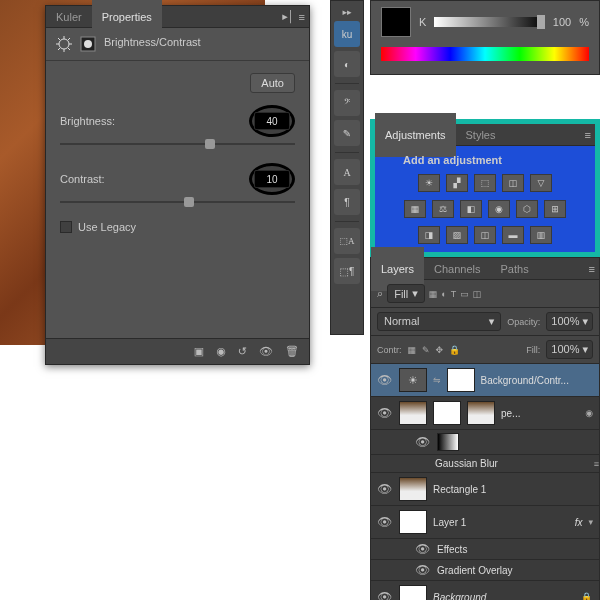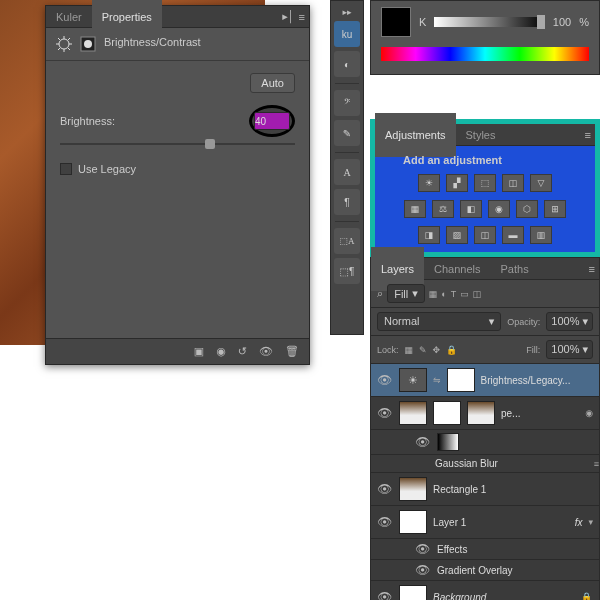--- a/index.html
+++ b/index.html
@@ -11,21 +11,21 @@
 .tab{padding:16px 10px;color:#999;cursor:pointer;}
 .tab.active{background:#535353;color:#e0e0e0;}
 .tab-row-right{margin-left:auto;display:flex;align-items:center;gap:4px;padding-right:4px;}
 .properties-panel{left:45px;top:5px;width:265px;height:360px;}
 .prop-header{display:flex;align-items:flex-start;gap:8px;padding:8px 10px;border-bottom:1px solid #3a3a3a;}
 .prop-body{padding:12px 14px;}
 .auto-row{display:flex;justify-content:flex-end;margin-bottom:12px;}
 .btn{background:#5a5a5a;border:1px solid #3a3a3a;border-radius:3px;padding:3px 10px;color:#ddd;cursor:pointer;}
 .slider-group{margin-bottom:18px;}
 .slider-label-row{display:flex;justify-content:space-between;align-items:center;margin-bottom:6px;}
-.num-input{width:36px;height:18px;background:#a21caf;border:1px solid #2a2a2a;border-radius:2px;color:#ddd;text-align:left;font-size:10px;}
+.num-input{width:36px;height:18px;background:#000000;border:1px solid #2a2a2a;border-radius:2px;color:#ddd;text-align:center;font-size:10px;}
 .circled{border:3px solid #000;border-radius:50%;padding:4px 2px;background:#404040;}
 .slider-track{height:2px;background:#3a3a3a;position:relative;margin:6px 0;}
 .slider-thumb{position:absolute;top:-4px;width:10px;height:10px;background:#999;border-radius:2px;transform:translateX(-50%);}
 .checkbox{display:flex;align-items:center;gap:6px;margin-top:14px;}
 .check{width:12px;height:12px;background:#404040;border:1px solid #2a2a2a;}
 .prop-footer{position:absolute;bottom:0;left:0;right:0;height:26px;background:#454545;border-top:1px solid #2a2a2a;display:flex;justify-content:flex-end;align-items:center;gap:12px;padding:0 10px;}
 .dock{position:absolute;left:330px;top:0;width:34px;height:335px;background:#454545;border:1px solid #2a2a2a;display:flex;flex-direction:column;align-items:center;padding:6px 0;gap:4px;}
 .dock-btn{width:26px;height:26px;background:#535353;border-radius:3px;display:flex;align-items:center;justify-content:center;cursor:pointer;font-size:10px;}
 .dock-btn.sel{background:#3a6a9a;}
 .dock-sep{height:1px;width:24px;background:#333;margin:2px 0;}
@@ -102,20 +102,29 @@
       </div>
     <div class="slider-group">
       <div class="slider-label-row">
         <span>Brightness:</span>
         <span class="circled"><input class="num-input" value="40" style=""></span>
       </div>
       <div class="slider-track">
           <div class="slider-thumb" style="left:64%"></div>
         </div>
     </div>
+    <div class="slider-group">
+      <div class="slider-label-row">
+        <span>Contrast:</span>
+        <span class="circled"><input class="num-input" value="10" style=""></span>
+      </div>
+      <div class="slider-track">
+          <div class="slider-thumb" style="left:55%"></div>
+        </div>
+    </div>
     <div class="checkbox">
       <span class="check"></span>
       <span>Use Legacy</span>
     </div>
   </div>
   <div class="prop-footer">
     <span class="ic">▣</span>
     <span class="ic">◉</span>
     <span class="ic">↺</span>
     <span class="ic">👁</span>
@@ -207,37 +216,37 @@
       <span class="ic mini">T</span>
       <span class="ic mini">▭</span>
       <span class="ic mini">◫</span>
     </div>
     <div class="lp-row2">
       <div class="blend-sel"><span>Normal</span> <span style="float:right">▾</span></div>
       <span class="mini">Opacity:</span>
       <div class="opa-sel"><span>100%</span> ▾</div>
     </div>
     <div class="lp-lock">
-      <span class="mini">Lock:</span>
+      <span class="mini">Contr:</span>
       <span class="ic mini">▦</span>
       <span class="ic mini">✎</span>
       <span class="ic mini">✥</span>
       <span class="ic mini">🔒</span>
       <span style="flex:1"></span>
       <span class="mini">Fill:</span>
       <div class="opa-sel"><span>100%</span> ▾</div>
     </div>
 
     <div class="layer-list">
       <div class="layer sel">
         <span class="eye">👁</span>
         <span class="thumb bc">☀</span>
         <span class="ic mini">⇋</span>
         <span class="thumb mask"></span>
-        <span class="lname">Brightness/Legacy...</span>
+        <span class="lname">Background/Contr...</span>
       </div>
       <div class="layer">
         <span class="eye">👁</span>
         <span class="thumb photo"></span>
         <span class="thumb mask"></span>
         <span class="thumb photo"></span>
         <span class="lname">pe...</span>
         <span class="ic mini">◉</span>
       </div>
       <div class="sub-layer">

